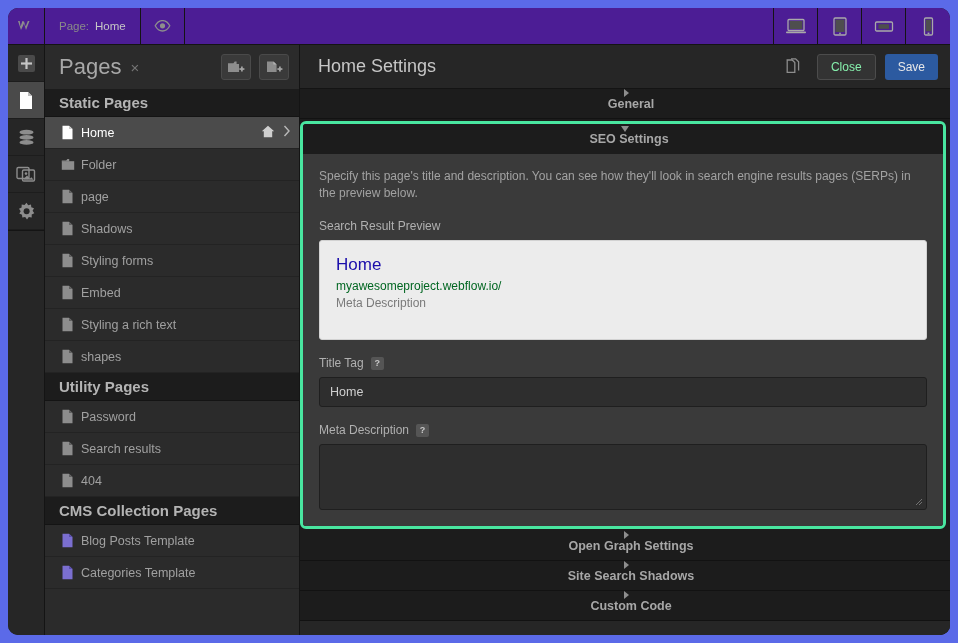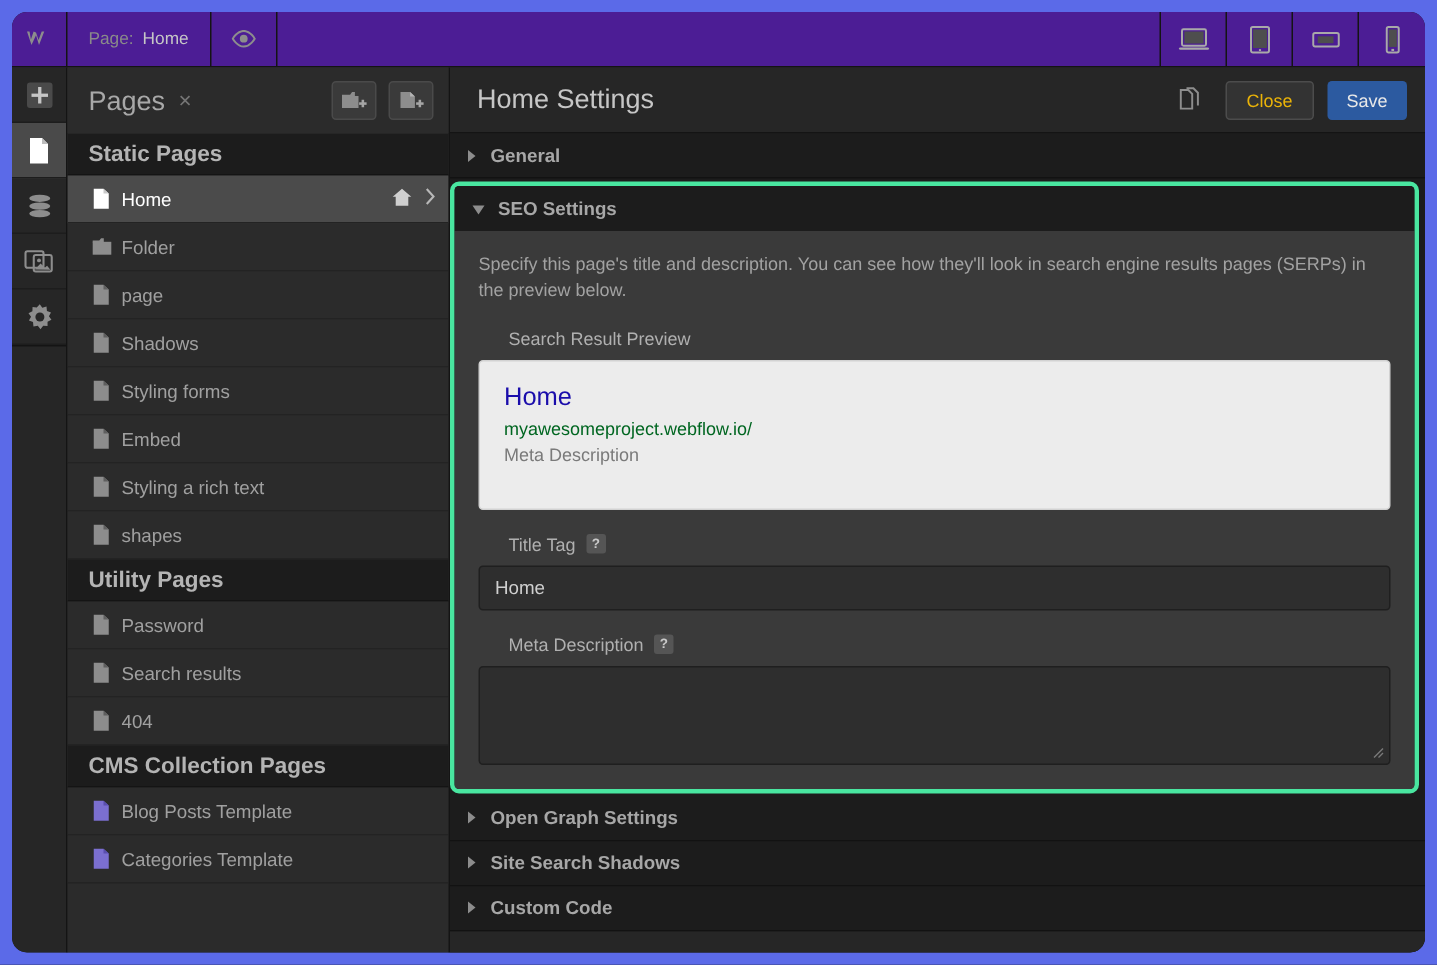--- a/index.html
+++ b/index.html
@@ -91,21 +91,21 @@
     min-height: 0;
   }
   .pages-head {
     height: 44px;
     flex: 0 0 44px;
     display: flex; align-items: center;
     padding: 0 10px 0 14px;
     background: #2b2b2b;
   }
   .pages-title {
-    font-size: 18px; color: #a8a8a8; font-weight: 400;
+    font-size: 22px; color: #a8a8a8; font-weight: 400;
   }
   .pages-x {
     margin-left: 9px; color: #757575; font-size: 15px; line-height: 1;
   }
   .pages-head-spacer { flex: 1; }
   .icon-btn {
     width: 30px; height: 26px;
     background: #3a3a3a;
     border: 1px solid #4a4a4a;
     border-radius: 3px;
@@ -156,32 +156,33 @@
     display: flex; align-items: center; justify-content: center;
   }
   .btn {
     height: 26px;
     padding: 0 13px;
     border-radius: 3px;
     font-size: 12px;
     display: flex; align-items: center; justify-content: center;
     margin-left: 9px;
   }
-  .btn-close { background: #333333; border: 1px solid #4c4c4c; color: #eab308; }
+  .btn-close { background: #333333; border: 1px solid #4c4c4c; color: #86efac; }
   .btn-save { background: #2c5aa0; color: #e8e8e8; }
 
   .sections { flex: 1; overflow: hidden; position: relative; }
   .sec-head {
     height: 30px;
     display: flex; align-items: center;
     padding-left: 12px;
     font-size: 12.5px; font-weight: bold;
     color: #a7a7a7;
     background: #1c1c1c;
     border-bottom: 1px solid #121212;
+    flex-direction: column;
   }
   .tri {
     width: 0; height: 0;
     border-left: 5px solid #8d8d8d;
     border-top: 4px solid transparent;
     border-bottom: 4px solid transparent;
     margin-right: 10px;
   }
   .tri.open {
     border-left: 4.5px solid transparent;
@@ -204,21 +205,21 @@
     background: #3a3a3a;
     padding: 14px 16px 16px 16px;
   }
   .help-text {
     font-size: 12px; color: #a2a2a2; line-height: 1.45;
     margin-bottom: 16px;
   }
   .field-label {
     font-size: 12px; color: #b0b0b0;
     margin-bottom: 7px;
-    display: flex; align-items: flex-start; gap: 7px; margin-left: 20px;
+    display: flex; align-items: flex-end; gap: 7px;
   }
   .qmark {
     width: 13px; height: 13px;
     background: #555555;
     border-radius: 2px;
     font-size: 9px; font-weight: bold;
     color: #c9c9c9;
     display: inline-flex; align-items: center; justify-content: center;
   }
   .serp {

